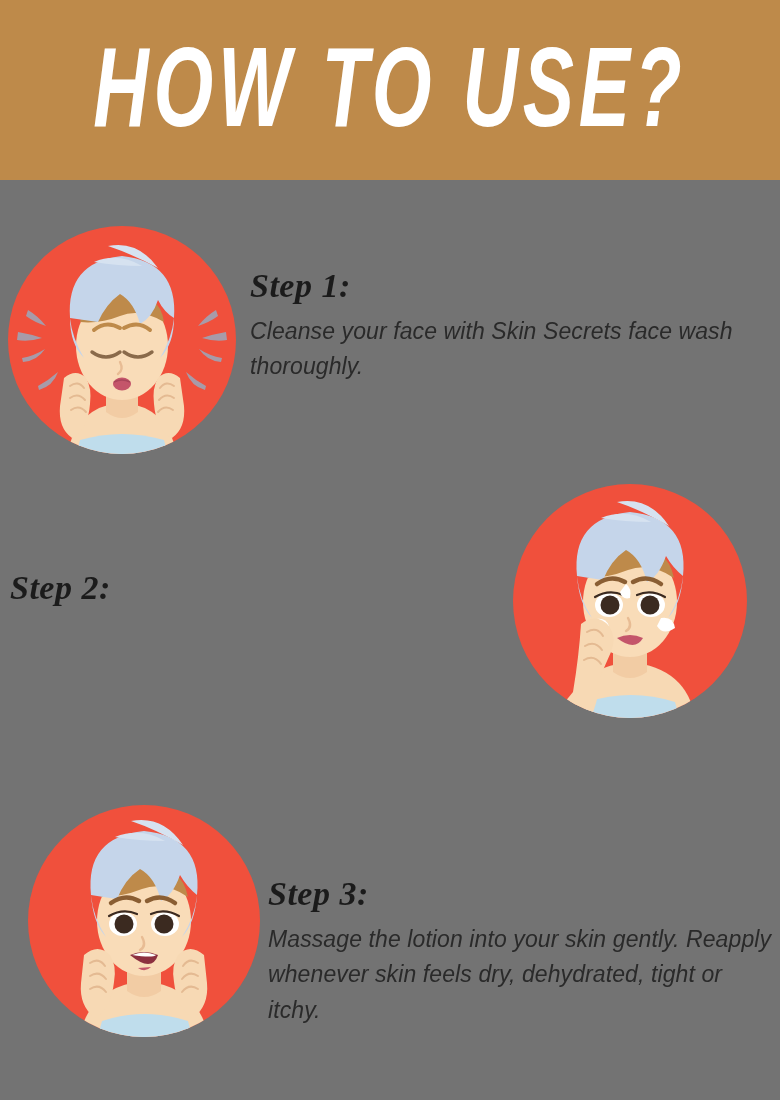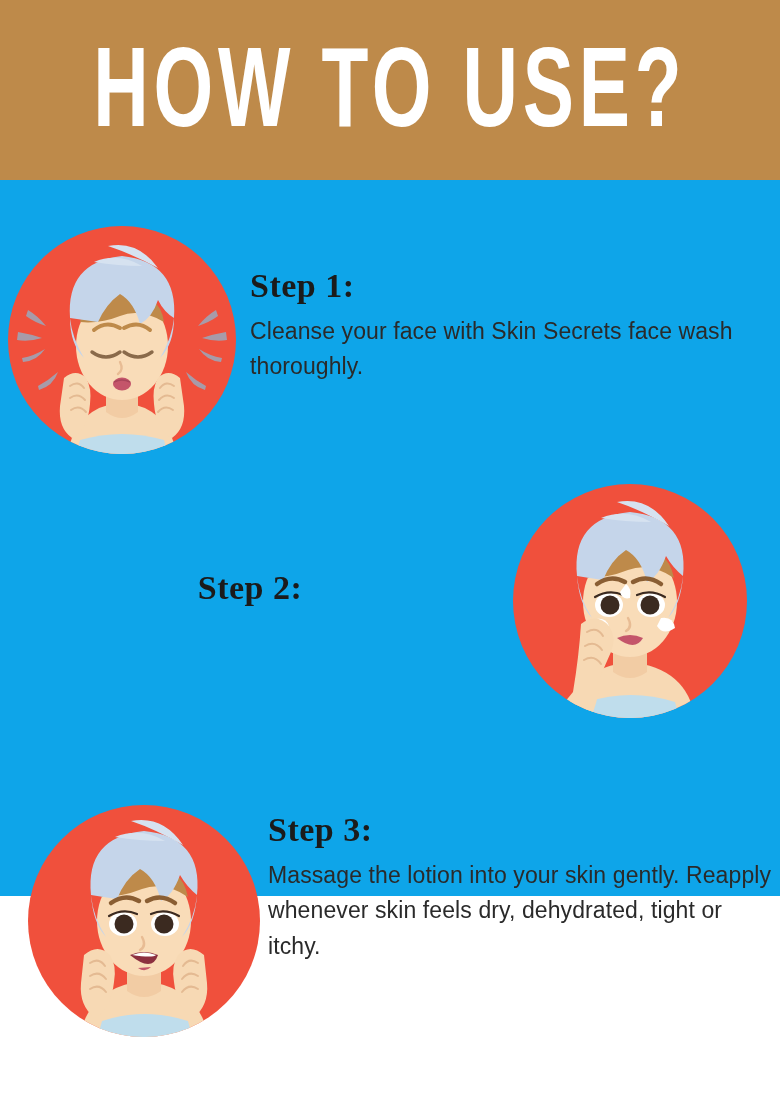--- a/index.html
+++ b/index.html
@@ -11,22 +11,23 @@
   body {
     width: 780px;
     height: 1108px;
     overflow: hidden;
     font-family: "Liberation Sans", sans-serif;
     position: relative;
   }
   .page {
     position: relative;
     width: 780px;
-    height: 896px;
-    background: #0ea5e9;
+    height: 1100px;
+    background: #737373;
+    font-style: italic;
   }
 
   
   .header-banner {
     position: absolute;
     left: 0;
     top: 0;
     width: 780px;
     height: 180px;
     background: #BE8A4A;
@@ -60,29 +61,29 @@
     letter-spacing: 0.5px;
   }
   .step-body {
     font-family: "Liberation Sans", sans-serif;
     color: #2a2a2a;
     font-size: 23px;
     line-height: 1.55;
     margin: 0;
     letter-spacing: 0.1px;
   }
-  .align-right { text-align: center; }
+  .align-right { text-align: left; }
   .align-left  { text-align: left; }
 
   
   #step-1-text { left: 250px; top: 268px; width: 534px; }
   
   #step-2-text { left: 10px;  top: 570px; width: 480px; }
   
-  #step-3-text { left: 268px; top: 812px; width: 512px; }
+  #step-3-text { left: 268px; top: 876px; width: 512px; }
 
   
   .illus {
     position: absolute;
     border-radius: 50%;
     overflow: visible;
   }
   .illus .disc {
     position: absolute;
     left: 0; top: 0;

